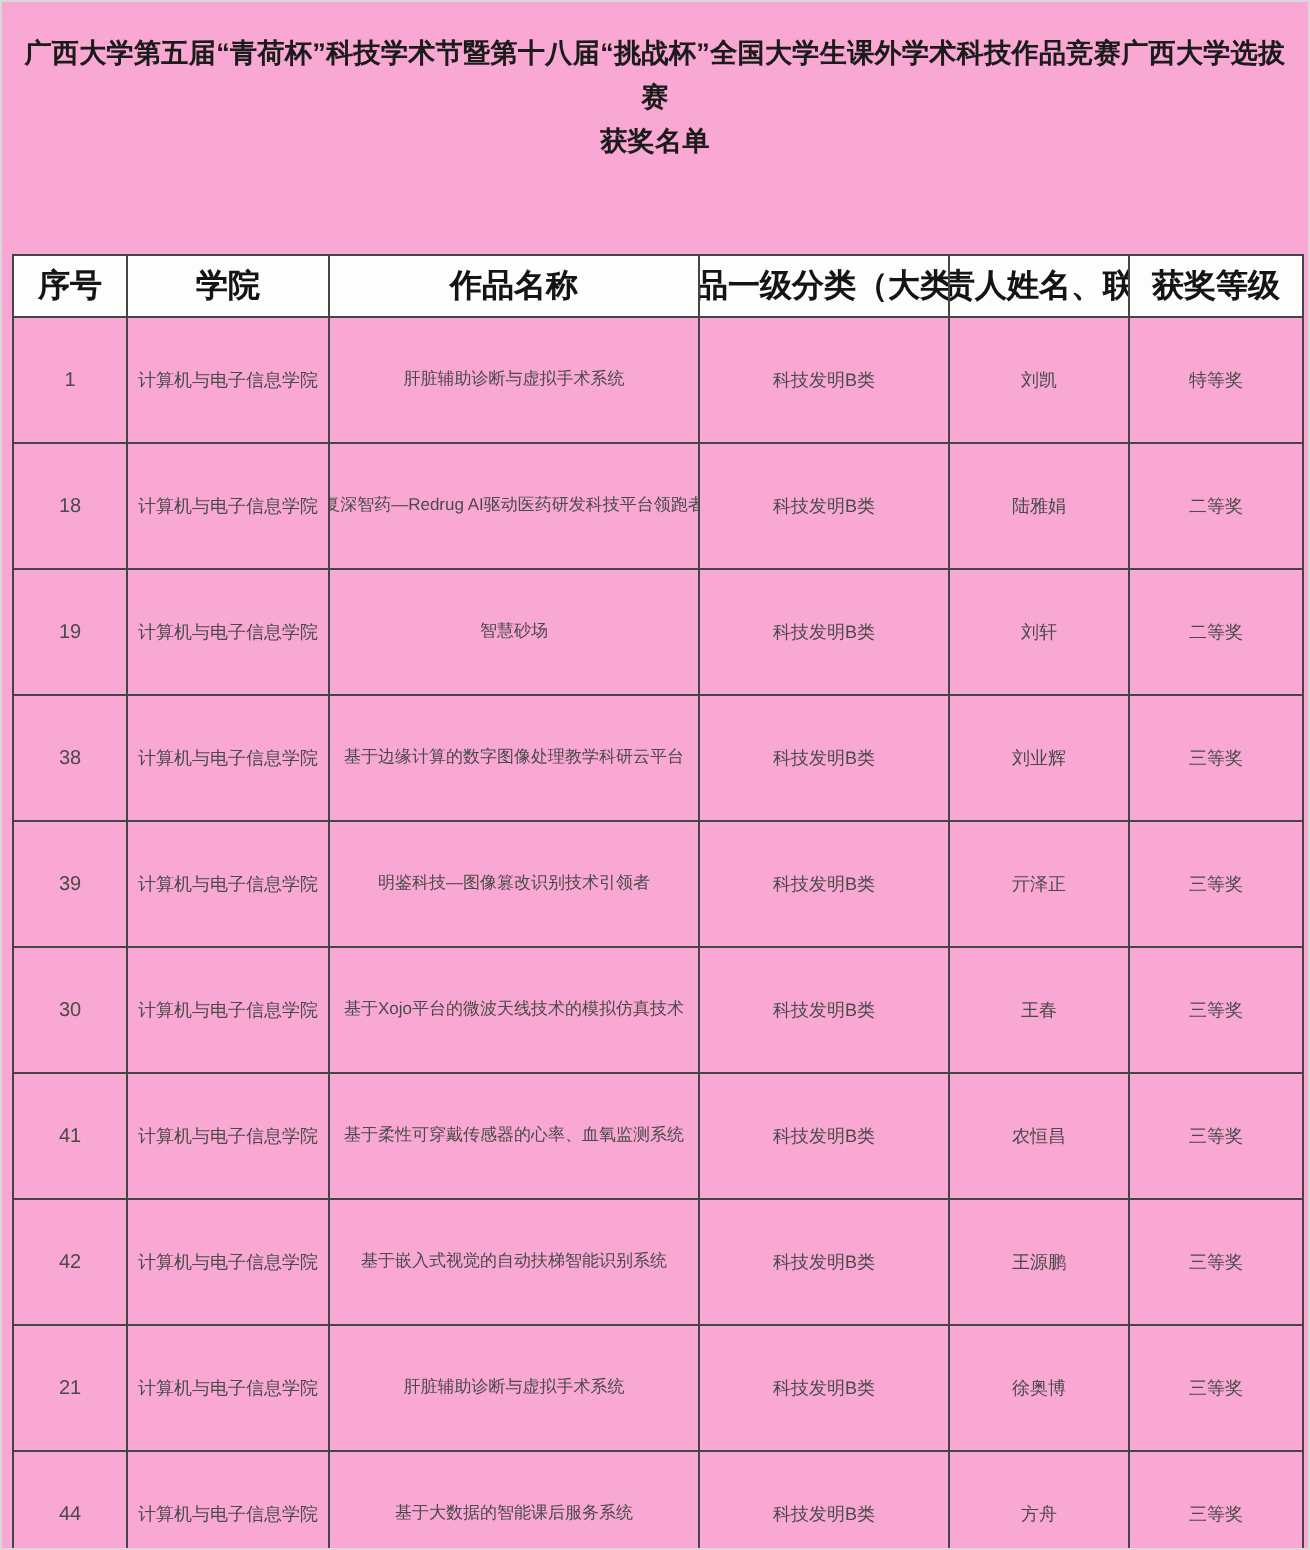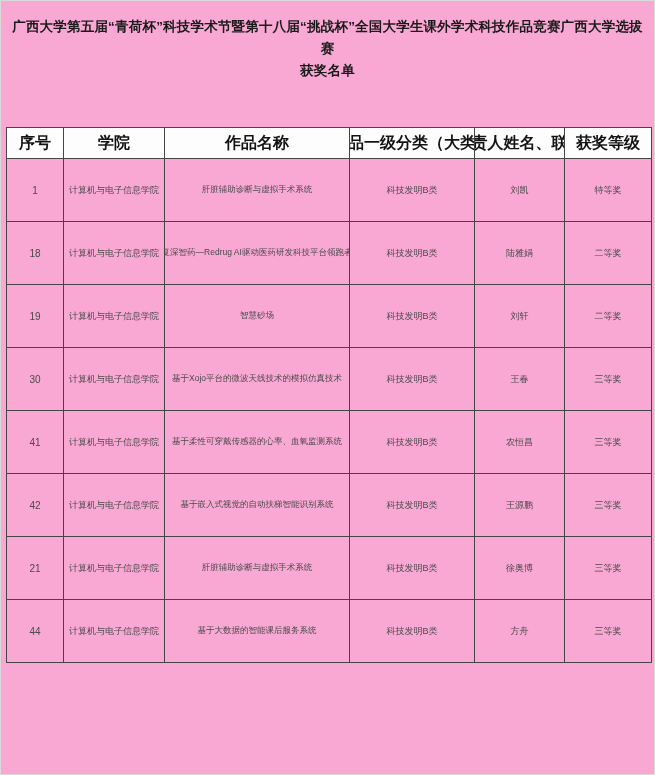--- a/index.html
+++ b/index.html
@@ -161,20 +161,60 @@
           </td>
           <td>
             <div class="cwrap c4">刘轩</div>
           </td>
           <td>
             <div class="cwrap c5">二等奖</div>
           </td>
         </tr>
         <tr>
           <td>
+            <div class="cwrap c0">38</div>
+          </td>
+          <td>
+            <div class="cwrap c1">计算机与电子信息学院</div>
+          </td>
+          <td>
+            <div class="cwrap c2">基于边缘计算的数字图像处理教学科研云平台</div>
+          </td>
+          <td>
+            <div class="cwrap c3">科技发明B类</div>
+          </td>
+          <td>
+            <div class="cwrap c4">刘业辉</div>
+          </td>
+          <td>
+            <div class="cwrap c5">三等奖</div>
+          </td>
+        </tr>
+        <tr>
+          <td>
+            <div class="cwrap c0">39</div>
+          </td>
+          <td>
+            <div class="cwrap c1">计算机与电子信息学院</div>
+          </td>
+          <td>
+            <div class="cwrap c2">明鉴科技—图像篡改识别技术引领者</div>
+          </td>
+          <td>
+            <div class="cwrap c3">科技发明B类</div>
+          </td>
+          <td>
+            <div class="cwrap c4">亓泽正</div>
+          </td>
+          <td>
+            <div class="cwrap c5">三等奖</div>
+          </td>
+        </tr>
+        <tr>
+          <td>
             <div class="cwrap c0">30</div>
           </td>
           <td>
             <div class="cwrap c1">计算机与电子信息学院</div>
           </td>
           <td>
             <div class="cwrap c2">基于Xojo平台的微波天线技术的模拟仿真技术</div>
           </td>
           <td>
             <div class="cwrap c3">科技发明B类</div>

